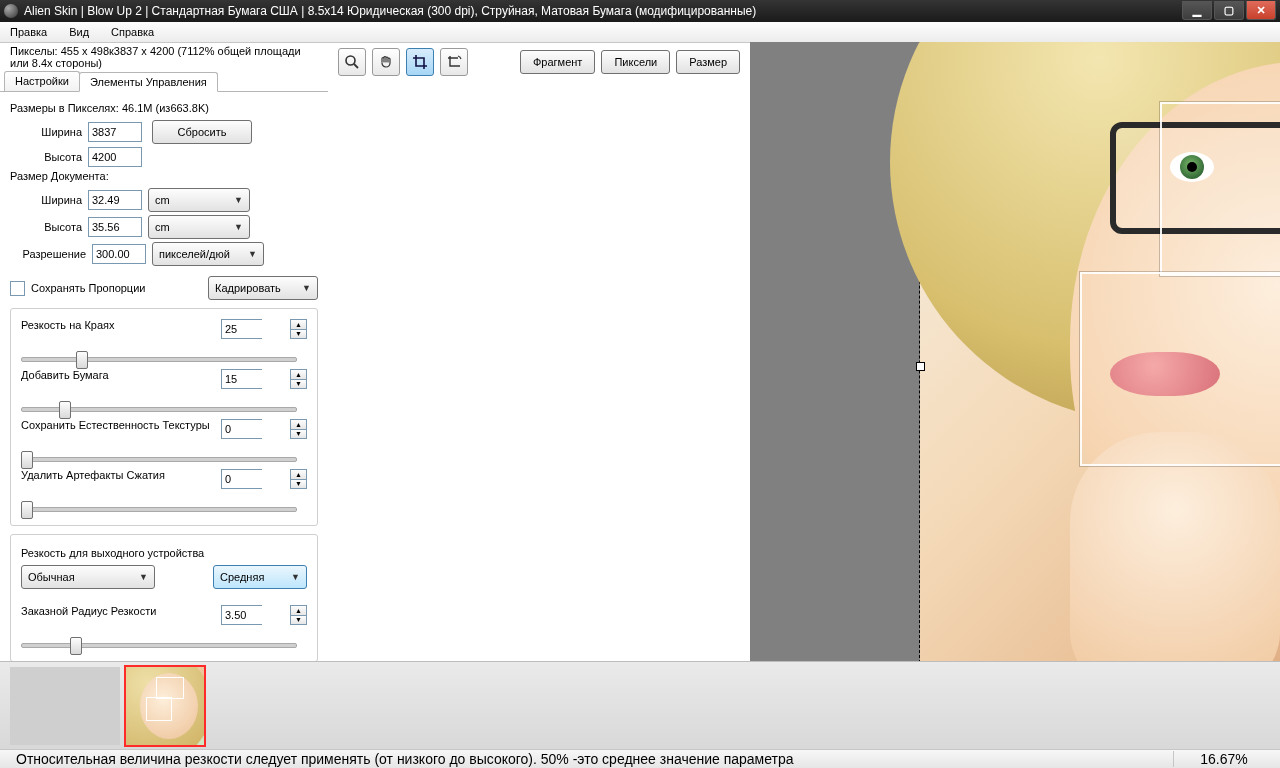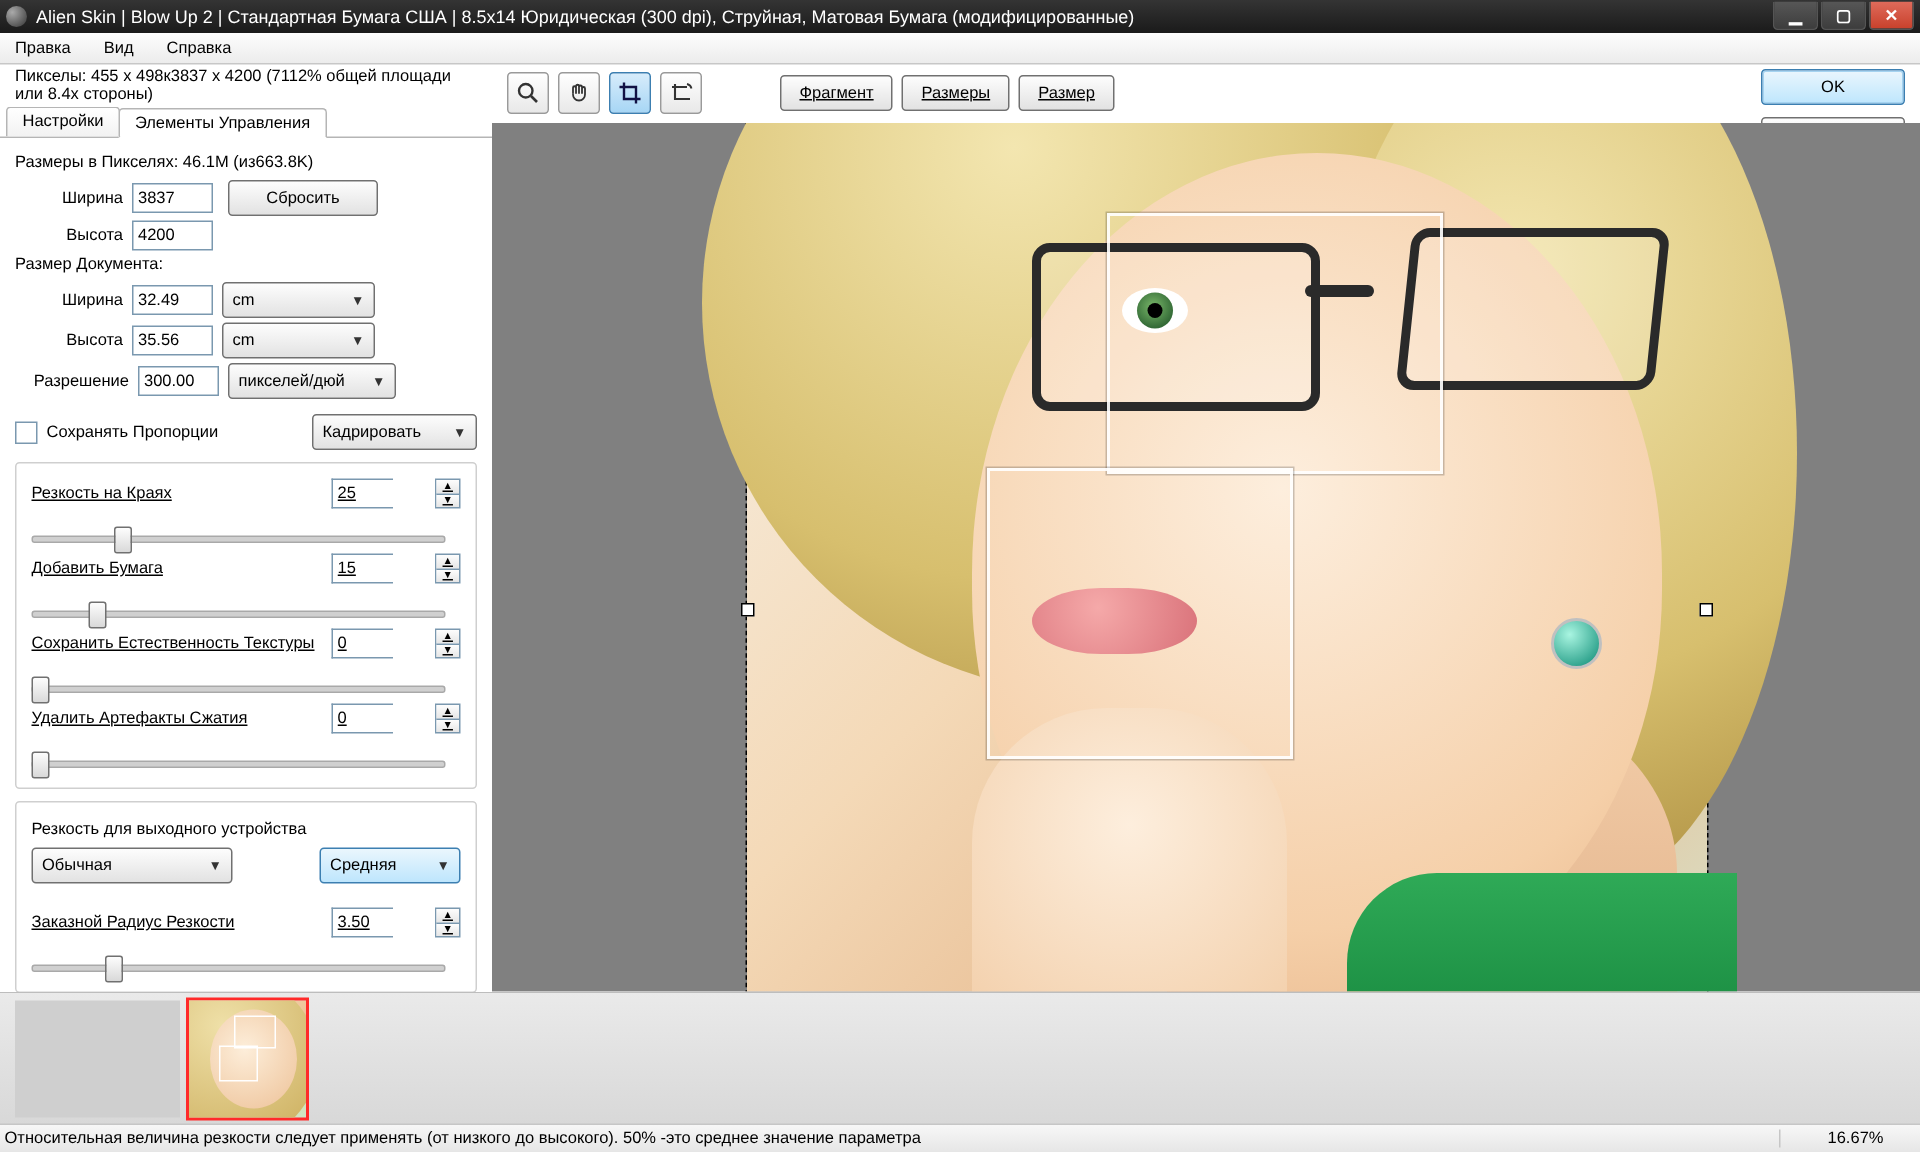--- a/index.html
+++ b/index.html
@@ -12,21 +12,21 @@
           display:flex;align-items:center;justify-content:center;font-size:11px;font-weight:bold;
           background:linear-gradient(#575757,#3d3d3d);color:#fff;border-radius:0 0 3px 3px;}
   .winbtn.close{background:linear-gradient(#e06b5b,#c8412c);}
   
   .menubar{height:20px;background:linear-gradient(#fdfdfd,#ececec);border-bottom:1px solid #c7c7c7;display:flex;align-items:center;padding:0 6px;gap:14px;}
   .menuitem{padding:2px 4px;}
   
   .app{position:absolute;top:42px;left:0;right:0;bottom:18px;display:flex;flex-direction:column;}
   .work{flex:1;display:flex;overflow:hidden;}
   .left{width:328px;display:flex;flex-direction:column;}
-  .right{flex:1;display:flex;flex-direction:column;min-width:0;text-decoration:underline;}
+  .right{flex:1;display:flex;flex-direction:row;min-width:0;}
   
   .pixelinfo{padding:3px 10px 2px 10px;color:#000;}
   
   .tabs{display:flex;height:20px;padding-left:4px;border-bottom:1px solid #b5b5b5;}
   .tab{padding:3px 10px;border:1px solid #b5b5b5;border-bottom:none;background:linear-gradient(#fff,#f2f2f2);
        border-radius:3px 3px 0 0;margin-right:-1px;position:relative;}
   .tab.active{background:#fff;border-bottom:1px solid #fff;top:1px;z-index:2;}
   
   .panel{flex:1;overflow:auto;background:#fff;padding:6px 10px 6px 10px;}
   .sec-title{margin:4px 0 6px 0;}
@@ -34,21 +34,21 @@
   .lbl{width:72px;text-align:right;padding-right:6px;}
   .lbl-w{width:76px;text-align:right;padding-right:6px;}
   input[type=text].num{width:46px;height:18px;border:1px solid #7a98af;background:#fff;padding:0 3px;font:inherit;}
   .btn,.select,button{height:22px;border:1px solid #707070;border-radius:3px;
     background:linear-gradient(#fdfdfd,#e2e2e2);padding:0 12px;font:inherit;cursor:default;
     display:inline-flex;align-items:center;justify-content:center;}
   .btn.default{border:1px solid #3c7fb1;box-shadow:inset 0 0 0 1px #a5d3f0;background:linear-gradient(#eaf6fd,#bee6fd);}
   .select{padding:0 6px;justify-content:space-between;gap:6px;min-width:0;}
   .select .tri{font-size:9px;color:#333;}
   fieldset.group{border:1px solid #cfcfcf;border-radius:3px;margin:8px 0;padding:8px 10px;}
-  .slider-row{display:flex;align-items:center;margin:2px 0 10px 0;text-decoration:underline;}
+  .slider-row{display:flex;margin:2px 0 10px 0;}
   .slider-label{flex:1;}
   .spin{display:flex;align-items:stretch;height:20px;gap:28px;}
   .spin input{width:34px;border:1px solid #7a98af;border-right:none;padding:0 3px;font:inherit;}
   .spin .ar{width:15px;border:1px solid #7a98af;display:flex;flex-direction:column;}
   .spin .ar span{flex:1;display:flex;align-items:center;justify-content:center;font-size:7px;background:linear-gradient(#fdfdfd,#e6e6e6);}
   .spin .ar span:first-child{border-bottom:1px solid #7a98af;}
   .track{position:relative;height:18px;flex:1;margin-right:10px;}
   .track .bar{position:absolute;top:8px;left:0;right:0;height:3px;background:#d0d0d0;border:1px solid #a9a9a9;border-radius:2px;}
   .track .thumb{position:absolute;top:2px;width:10px;height:16px;background:linear-gradient(#fdfdfd,#d9d9d9);
     border:1px solid #707070;border-radius:2px;transform:translateX(-50%);}
@@ -100,21 +100,21 @@
   .thumb-ph{width:110px;height:78px;background:#cfcfcf;margin-right:4px;}
   .thumb-img{width:78px;height:78px;border:2px solid #ff2a2a;position:relative;overflow:hidden;
     background:linear-gradient(135deg,#f4e2c2,#eec296 60%,#cde9c6);}
   .thumb-img .tih{position:absolute;inset:-16px -8px auto -20px;height:110px;border-radius:50%;
     background:radial-gradient(circle at 40% 30%,#efe0a8,#c9aa57);}
   .thumb-img .tif{position:absolute;left:14px;top:6px;width:58px;height:66px;border-radius:50%;
     background:radial-gradient(circle at 40% 40%,#fdeeda,#edc197);}
   .thumb-img .tbox{position:absolute;border:1px solid #fff;}
   
   .statusbar{position:absolute;left:0;right:0;bottom:0;height:18px;background:linear-gradient(#f7f7f7,#e6e6e6);
-             border-top:1px solid #c6c6c6;display:flex;align-items:center;padding:0 3px;font-size:11px;}
+             border-top:1px solid #c6c6c6;display:flex;align-items:center;padding:0 16px;font-size:14px;}
   .statusbar .st-text{flex:1;white-space:nowrap;overflow:hidden;text-overflow:ellipsis;}
   .statusbar .st-zoom{border-left:1px solid #c6c6c6;padding-left:10px;width:80px;text-align:center;}
   
   .toolbtn svg{width:16px;height:16px;}
   .hand{position:absolute;left:150px;bottom:-10px;width:210px;height:260px;
         background:radial-gradient(circle at 50% 30%,#fdeedd,#f0c79d);border-radius:90px 90px 60px 60px;}
 </style>
 </head>
 <body>
 
@@ -314,21 +314,21 @@
             </svg>
         </div>
         <div class="toolbtn">
           <svg viewBox="0 0 16 16">
               <path d="M4 2v10h10M2 4h10" fill="none" stroke="#333" stroke-width="1.4"></path>
               <path d="M12 2a4 4 0 013 3" fill="none" stroke="#333" stroke-width="1.2"></path>
             </svg>
         </div>
         <div style="width:40px"></div>
         <div class="btn">Фрагмент</div>
-        <div class="btn">Размеры</div>
+        <div class="btn">Пиксели</div>
         <div class="btn">Размер</div>
       </div>
 
       <div class="canvas-wrap">
         <div class="canvas">
           <div class="hair h1"></div>
           <div class="hair h2"></div>
           <div class="neck"></div>
           <div class="face"></div>
           <div class="hand"></div>

